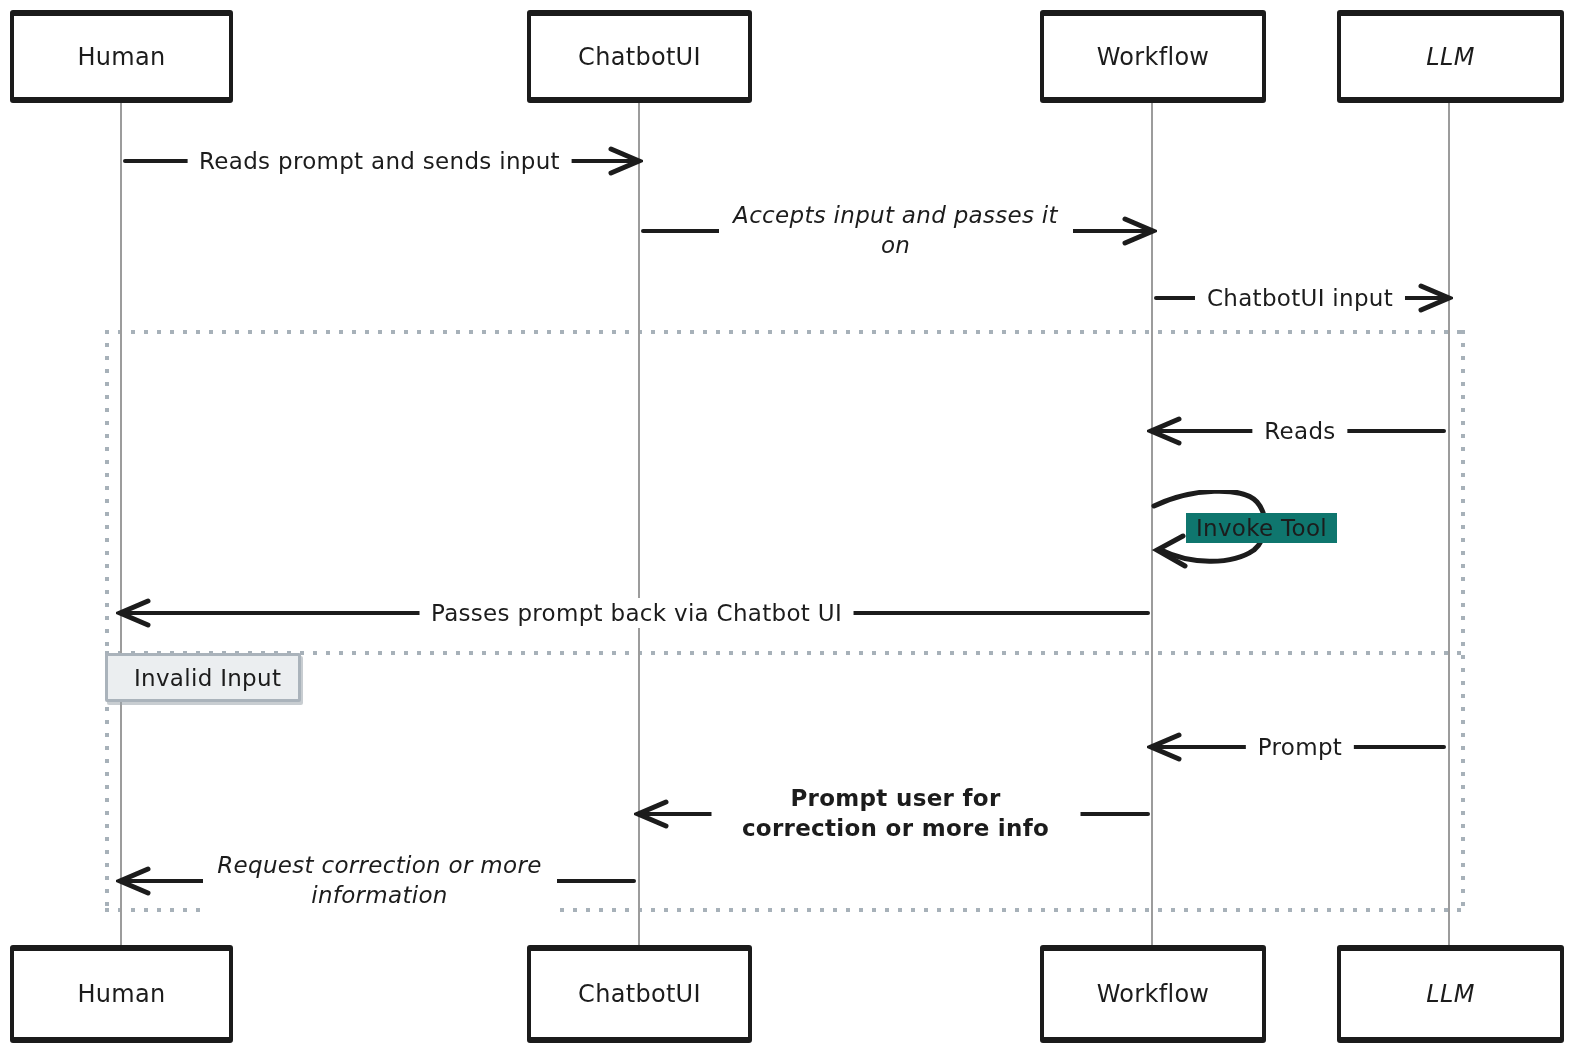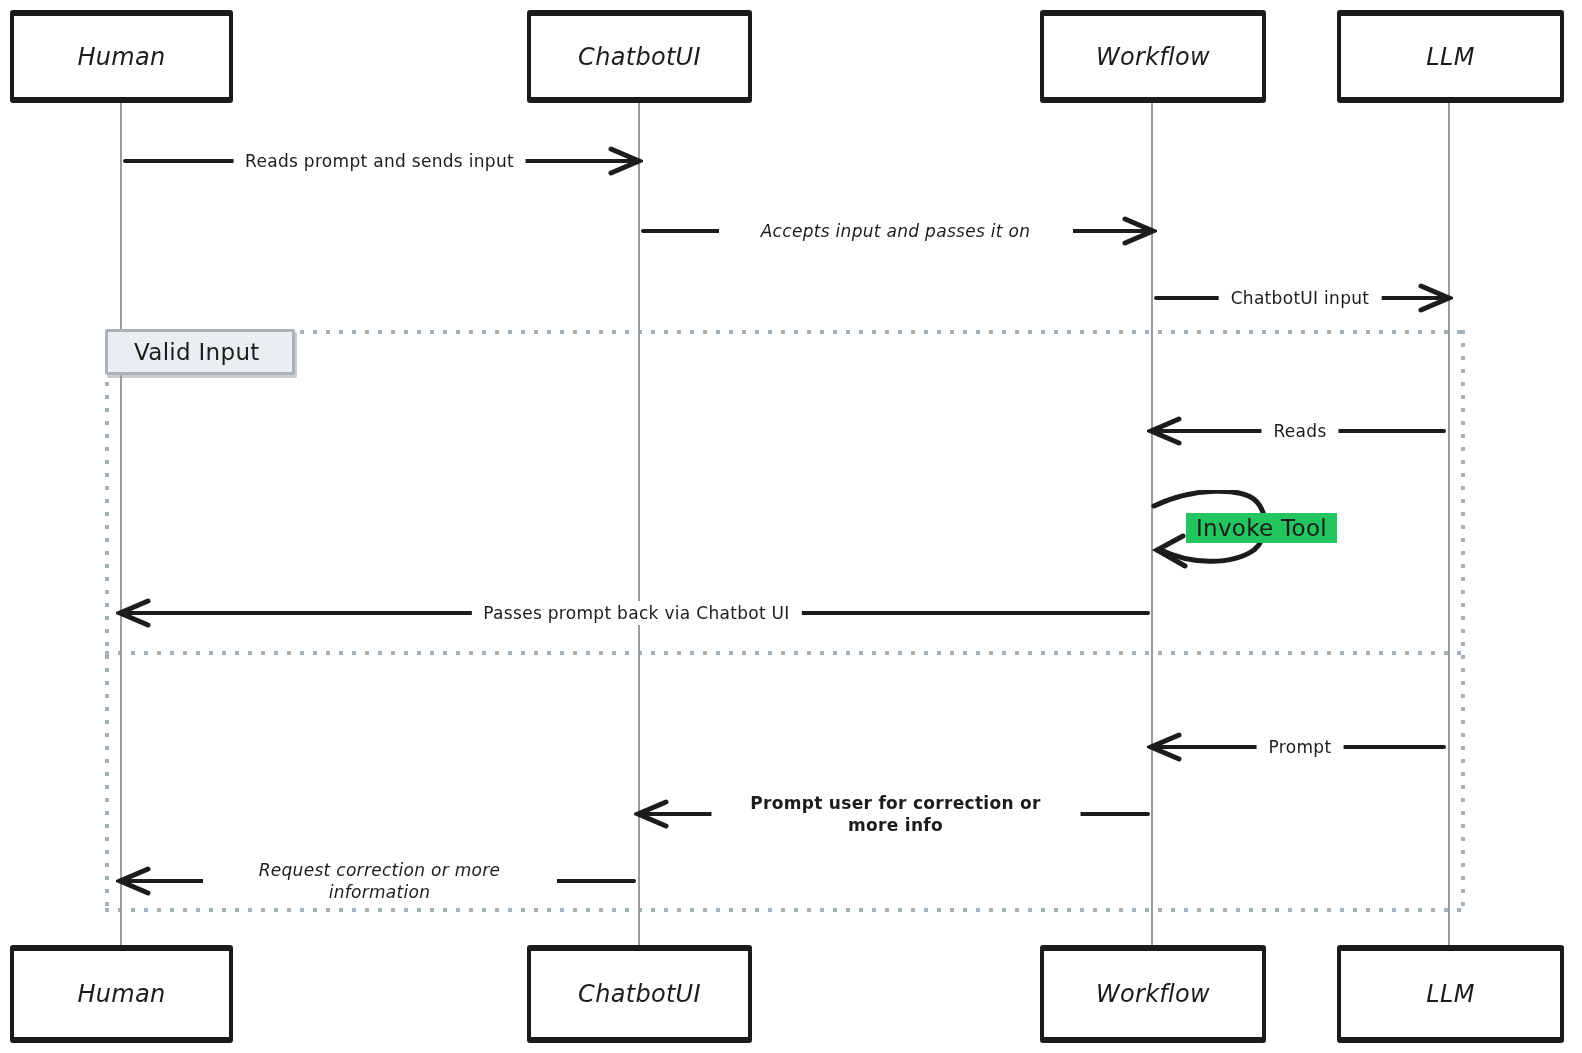--- a/index.html
+++ b/index.html
@@ -7,72 +7,72 @@
     position:relative;width:1582px;height:1053px;background:#ffffff;overflow:hidden;
     font-family:"DejaVu Sans",sans-serif;color:#1c1c1c;letter-spacing:.3px;
   }
   
   .actor{
     position:absolute;height:93px;background:#fff;
     border:4px solid #1b1b1b;border-top-width:6px;border-bottom-width:6px;border-radius:3px;
     display:flex;align-items:center;justify-content:center;
     font-size:24px;z-index:6;box-sizing:border-box;
   }
-  .actor .alabel{white-space:nowrap;font-style:italic;}
+  .actor .alabel{white-space:nowrap;}
   .italic{font-style:italic;}
   
   .lifeline{position:absolute;top:103px;height:844px;width:2px;background:#9c9c9c;z-index:2;}
   
   .msg{position:absolute;height:0;z-index:4;}
   .msg .line{position:absolute;left:2px;right:2px;top:-2px;height:4px;background:#1c1c1c;border-radius:2px;}
   .msg .head{position:absolute;top:-15px;}
   .msg.right .head{right:-5px;}
   .msg.left  .head{left:-5px;}
   .mlabel{
     position:absolute;left:50%;top:0;transform:translate(-50%,-50%);
-    background:#ffffff;padding:2px 12px;font-size:17px;text-align:center;white-space:nowrap;
+    background:#ffffff;padding:2px 12px;font-size:23px;text-align:center;white-space:nowrap;
   }
   .wrap{white-space:normal;line-height:1.3;}
   .w330{width:330px;font-style:italic;} .w345{width:345px;font-weight:bold;}
   
   .dot-h{position:absolute;height:4px;z-index:1;
     background:repeating-linear-gradient(90deg,#a7b1b9 0 4px,transparent 4px 13px);}
   .dot-v{position:absolute;width:4px;z-index:1;
     background:repeating-linear-gradient(180deg,#a7b1b9 0 4px,transparent 4px 13px);}
   .frame-label{
     position:absolute;background:#ebeef0;border:3px solid #aab3bb;border-radius:2px;
     box-shadow:2px 3px 0 rgba(154,164,172,.55);
     display:flex;align-items:center;z-index:3;box-sizing:border-box;
     font-size:23px;padding-left:26px;
   }
   
   .selfloop{position:absolute;z-index:3;}
   .loop-label{
-    position:absolute;transform:translate(0,-50%);background:#22c55e;
+    position:absolute;transform:translate(0,-50%);background:#0f766e;
     padding:2px 10px;font-size:23px;white-space:nowrap;z-index:4;
   }
 </style>
 </head>
 <body>
 
 <div id="stage">
 
   <div class="dot-h" style="left:105px;top:330px;width:1360px;"></div>
   <div class="dot-h" style="left:105px;top:908px;width:1360px;"></div>
   <div class="dot-v" style="left:105px;top:330px;height:582px;"></div>
   <div class="dot-v" style="left:1461px;top:330px;height:582px;"></div>
   <div class="dot-h" style="left:105px;top:651px;width:1360px;"></div>
 
   <div class="lifeline" style="left:120px;"></div>
   <div class="lifeline" style="left:638px;"></div>
   <div class="lifeline" style="left:1151px;"></div>
   <div class="lifeline" style="left:1448px;"></div>
 
-  <div class="frame-label" style="left:105px;top:329px;width:190px;height:46px;">
-    <span>Valid Input</span>
+  <div class="frame-label" style="left:105px;top:653px;width:196px;height:49px;">
+    <span>Invalid Input</span>
   </div>
 
   <div class="msg right" style="left:121px;top:161px;width:517px;">
     <div class="line"></div>
     <svg class="head" width="36" height="30" viewBox="0 0 36 30">
       <path d="M4 3 L32 15 L4 27" fill="none" stroke="#1c1c1c" stroke-width="5" stroke-linecap="round"></path>
     </svg>
     <span class="mlabel">Reads prompt and sends input</span>
   </div>
 

